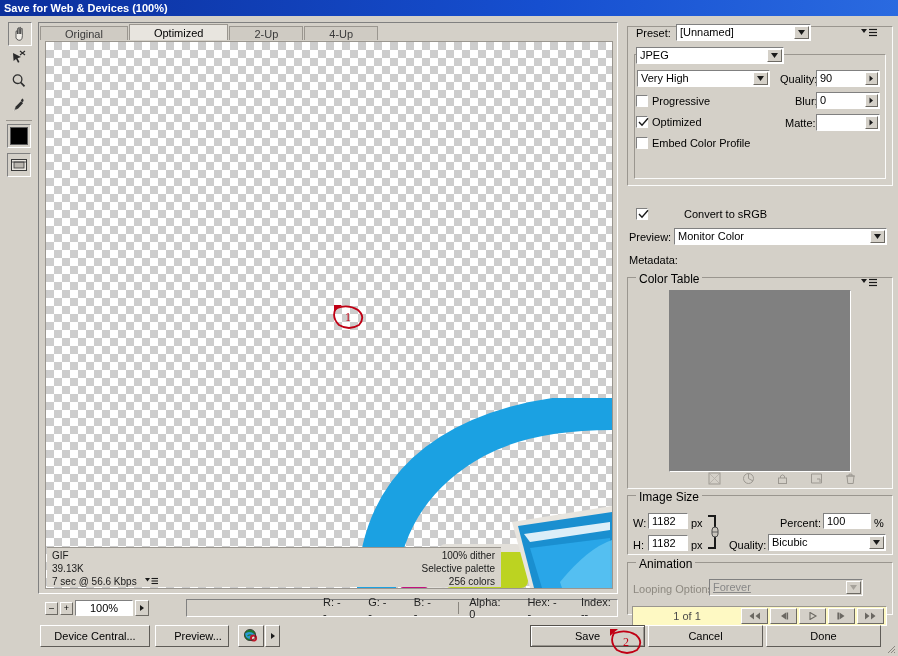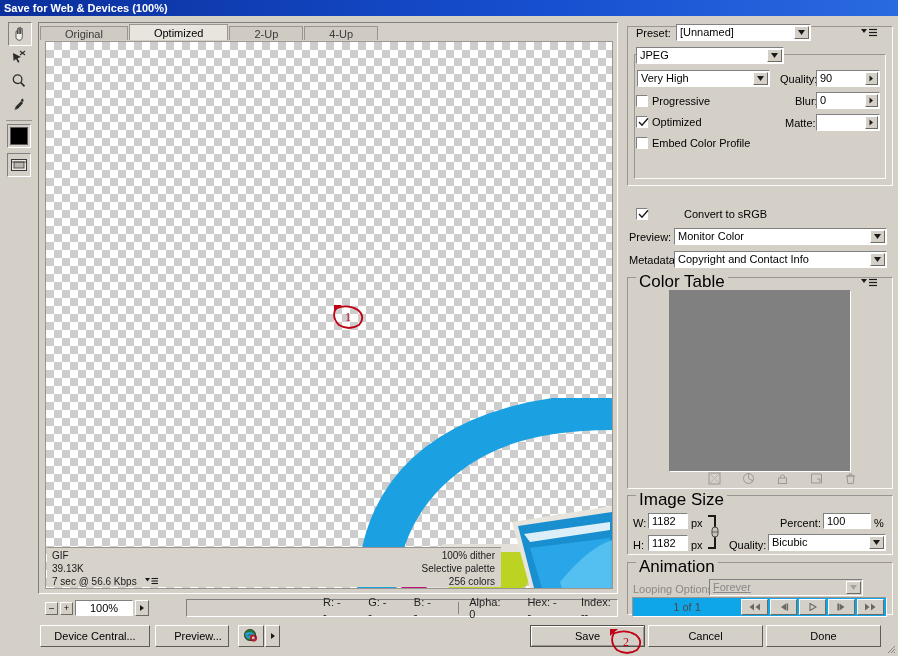--- a/index.html
+++ b/index.html
@@ -119,21 +119,21 @@
   }
   .readout span{display:inline-block;}
   .rdiv{width:1px;height:12px;background:#8a867f;margin:0 10px;}
   .grp{
     position:absolute;border:1px solid #9a968f;
     border-right-color:#fbfbfa;border-bottom-color:#fbfbfa;
     box-sizing:border-box;
   }
   .grplabel{
     position:absolute;top:-6px;left:8px;background:#d4d0c8;
-    padding:0 3px;font-size:17px;color:#000;
+    padding:0 3px;font-size:12px;color:#000;
   }
   .field{
     background:#fff;border:1px solid #808080;
     border-right-color:#fff;border-bottom-color:#fff;
     box-sizing:border-box;font-size:11px;line-height:15px;
     padding-left:3px;color:#000;overflow:hidden;white-space:nowrap;
   }
   .combo{
     position:relative;background:#fff;
     border:1px solid #808080;border-right-color:#fff;border-bottom-color:#fff;
@@ -169,23 +169,23 @@
   .ctable{
     position:absolute;background:#808080;
     border:1px solid #808080;border-right-color:#fff;border-bottom-color:#fff;
     box-sizing:border-box;
   }
   .ctfoot{position:absolute;display:flex;gap:20px;}
   .ctfoot .ic{width:14px;height:14px;display:flex;align-items:center;justify-content:center;}
   .linkicon{position:absolute;}
 
   .animbar{
-    position:absolute;background:#0ea5e9;
+    position:absolute;background:#fef9c3;
     border:1px solid #9a968f;border-right-color:#fff;border-bottom-color:#fff;
-    box-sizing:border-box;display:flex;align-items:center;
+    box-sizing:border-box;display:flex;align-items:center;margin-top:9px;
   }
   .framecount{flex:1;text-align:center;font-size:11px;color:#4a4a4a;}
   .pbtn{
     width:27px;height:16px;background:#d4d0c8;
     border:1px solid #fff;border-right-color:#6d6a64;border-bottom-color:#6d6a64;
     box-sizing:border-box;display:flex;align-items:center;justify-content:center;
     margin-right:2px;
   }
 
   
@@ -449,28 +449,20 @@
   <div class="combo" style="position:absolute;left:674px;top:228px;width:213px;height:17px;line-height:15px;">
     <span>Monitor Color</span>
     <span class="cbtn">
       <svg width="7" height="5" viewBox="0 0 7 5">
           <path d="M0 0 L7 0 L3.5 5 Z" fill="#1a1a1a"></path>
         </svg>
     </span>
   </div>
 
   <div class="lbl" style="left:629px;top:254px;">Metadata:</div>
-  <div class="combo" style="position:absolute;left:674px;top:251px;width:213px;height:17px;line-height:15px;">
-    <span>Copyright and Contact Info</span>
-    <span class="cbtn">
-      <svg width="7" height="5" viewBox="0 0 7 5">
-          <path d="M0 0 L7 0 L3.5 5 Z" fill="#1a1a1a"></path>
-        </svg>
-    </span>
-  </div>
 
   <div class="grp" style="left:627px;top:277px;width:266px;height:212px;">
     <span class="grplabel">Color Table</span>
   </div>
   <div class="flyout" style="position:absolute;left:860px;top:278px;">
     <svg width="18" height="10" viewBox="0 0 18 10">
       <path d="M1 1 L7 1 L4 5 Z" fill="#1a1a1a"></path>
       <g stroke="#1a1a1a" stroke-width="1.2">
         <line x1="9" y1="1.5" x2="17" y2="1.5"></line>
         <line x1="9" y1="4.5" x2="17" y2="4.5"></line>

